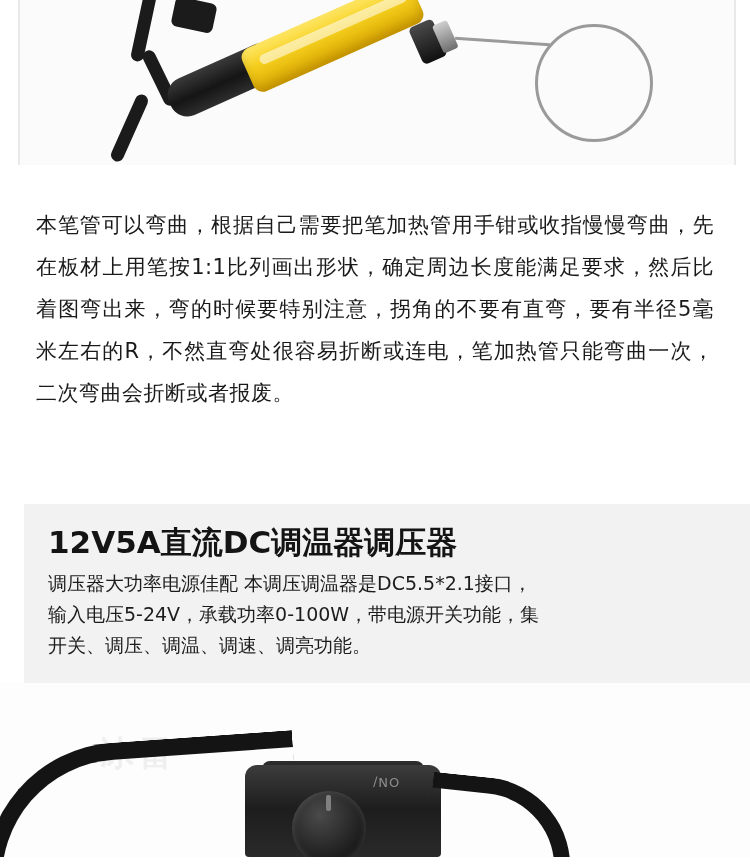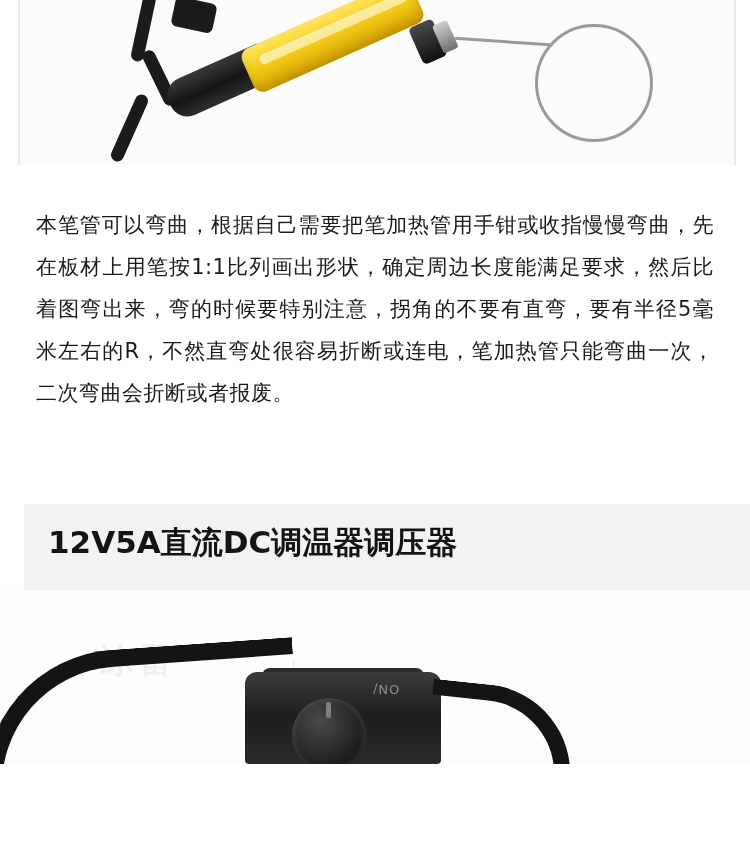--- a/index.html
+++ b/index.html
@@ -324,20 +324,23 @@
     <div class="desc-block">
       <p class="desc-text">本笔管可以弯曲，根据自己需要把笔加热管用手钳或收指慢慢弯曲，先在板材上用笔按1:1比列画出形状，确定周边长度能满足要求，然后比着图弯出来，弯的时候要特别注意，拐角的不要有直弯，要有半径5毫米左右的R，不然直弯处很容易折断或连电，笔加热管只能弯曲一次，二次弯曲会折断或者报废。</p>
     </div>
   </div>
 
   <div class="gap"></div>
 
   <div class="spec-panel">
     <h1 class="spec-title">12V5A直流DC调温器调压器</h1>
     <div class="spec-body">
+      <div>调压器大功率电源佳配  本调压调温器是DC5.5*2.1接口，</div>
+      <div>输入电压5-24V，承载功率0-100W，带电源开关功能，集</div>
+      <div>开关、调压、调温、调速、调亮功能。</div>
     </div>
   </div>
 
   <div class="bottom-photo">
     <div class="watermark">冰雷</div>
 
     <div class="cable-left"></div>
     <div class="controller-top"></div>
     <div class="controller"></div>
     <div class="knob"></div>

